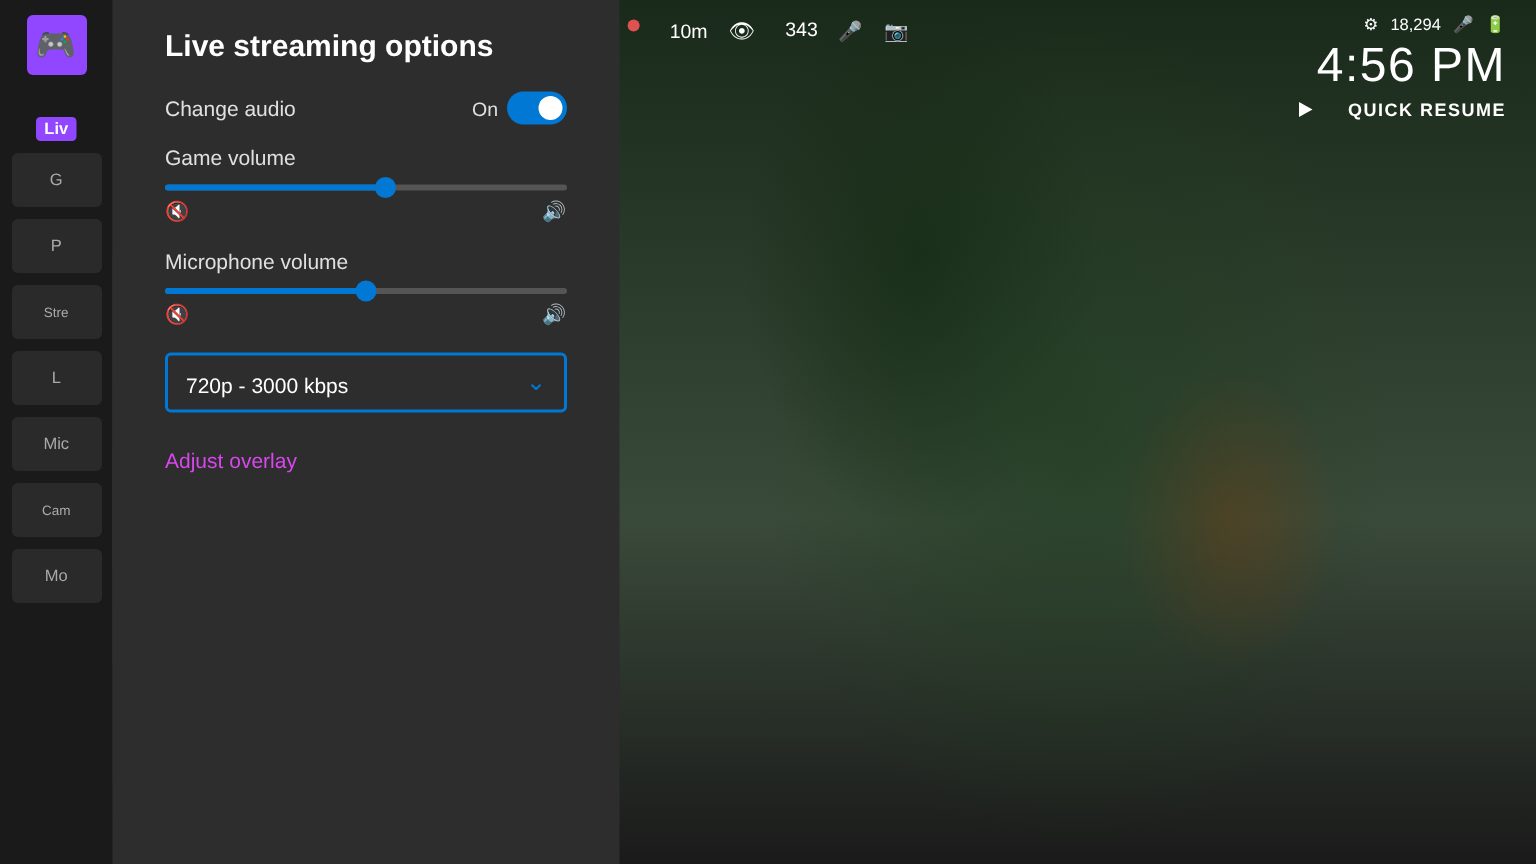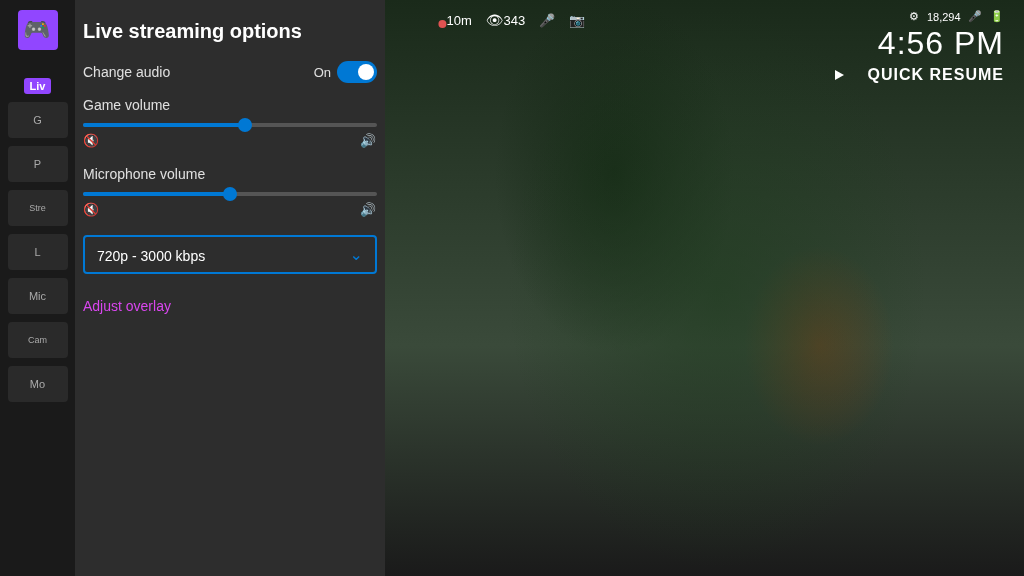--- a/index.html
+++ b/index.html
@@ -78,25 +78,25 @@
       align-items: center;
       justify-content: center;
       cursor: pointer;
     }
 
     
     .main-panel {
       position: absolute;
       left: 75px;
       top: 0;
-      width: 310px;
+      width: 338px;
       height: 100%;
       background: #2d2d2d;
       z-index: 10;
-      padding: 20px 8px;
+      padding: 20px 35px;
       overflow: hidden;
     }
 
     .panel-title {
       font-size: 20px;
       font-weight: 600;
       color: #ffffff;
       margin-bottom: 18px;
     }
 
@@ -251,22 +251,22 @@
       left: 50%;
       transform: translateX(-50%);
       z-index: 20;
       display: flex;
       align-items: center;
       gap: 14px;
     }
 
     .hud-item {
       display: flex;
-      align-items: flex-end;
-      gap: 0;
+      align-items: flex-start;
+      gap: 20px;
       color: white;
       font-size: 13px;
     }
 
     .hud-dot {
       width: 8px;
       height: 8px;
       background: #e05252;
       border-radius: 50%;
     }
@@ -293,21 +293,21 @@
     .clock-time {
       font-size: 32px;
       font-weight: 400;
       letter-spacing: 1px;
     }
 
     .quick-resume {
       display: flex;
       align-items: center;
       gap: 24px;
-      font-size: 16px;
+      font-size: 12px;
       letter-spacing: 1px;
       font-weight: 600;
       cursor: pointer;
       margin-top: 4px;
       justify-content: flex-end;
     }
 
     .play-triangle {
       width: 0;
       height: 0;

